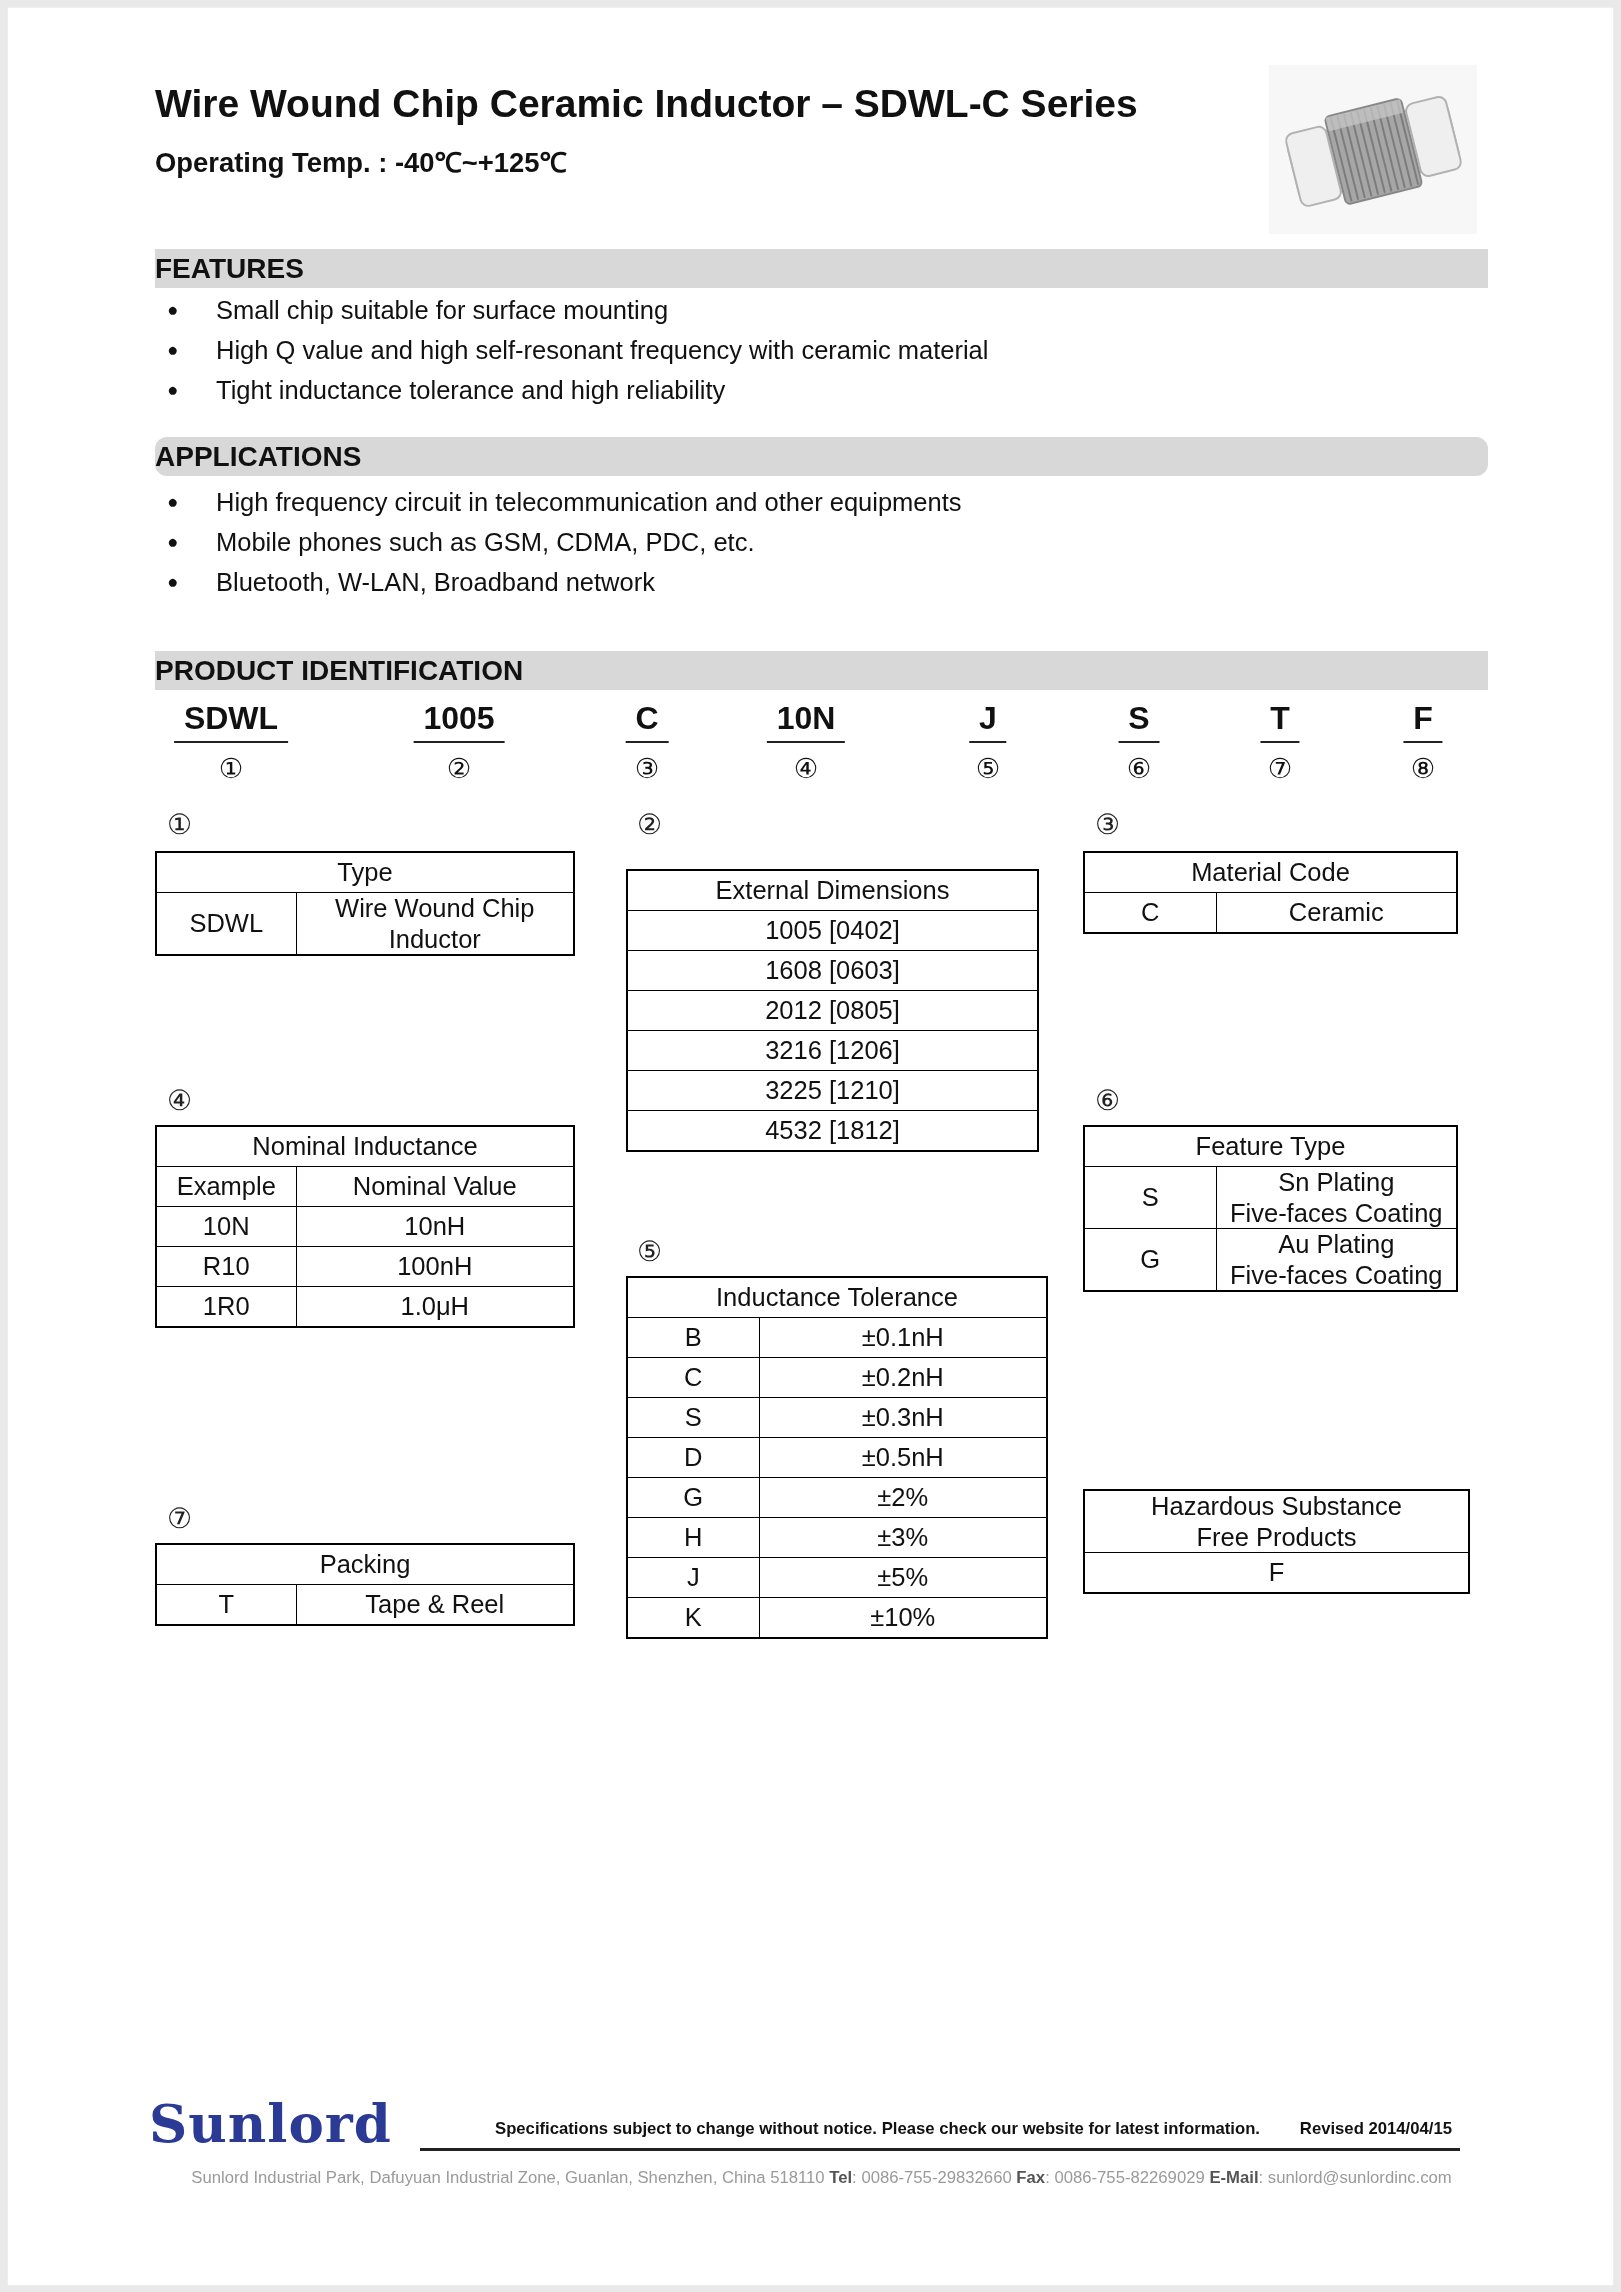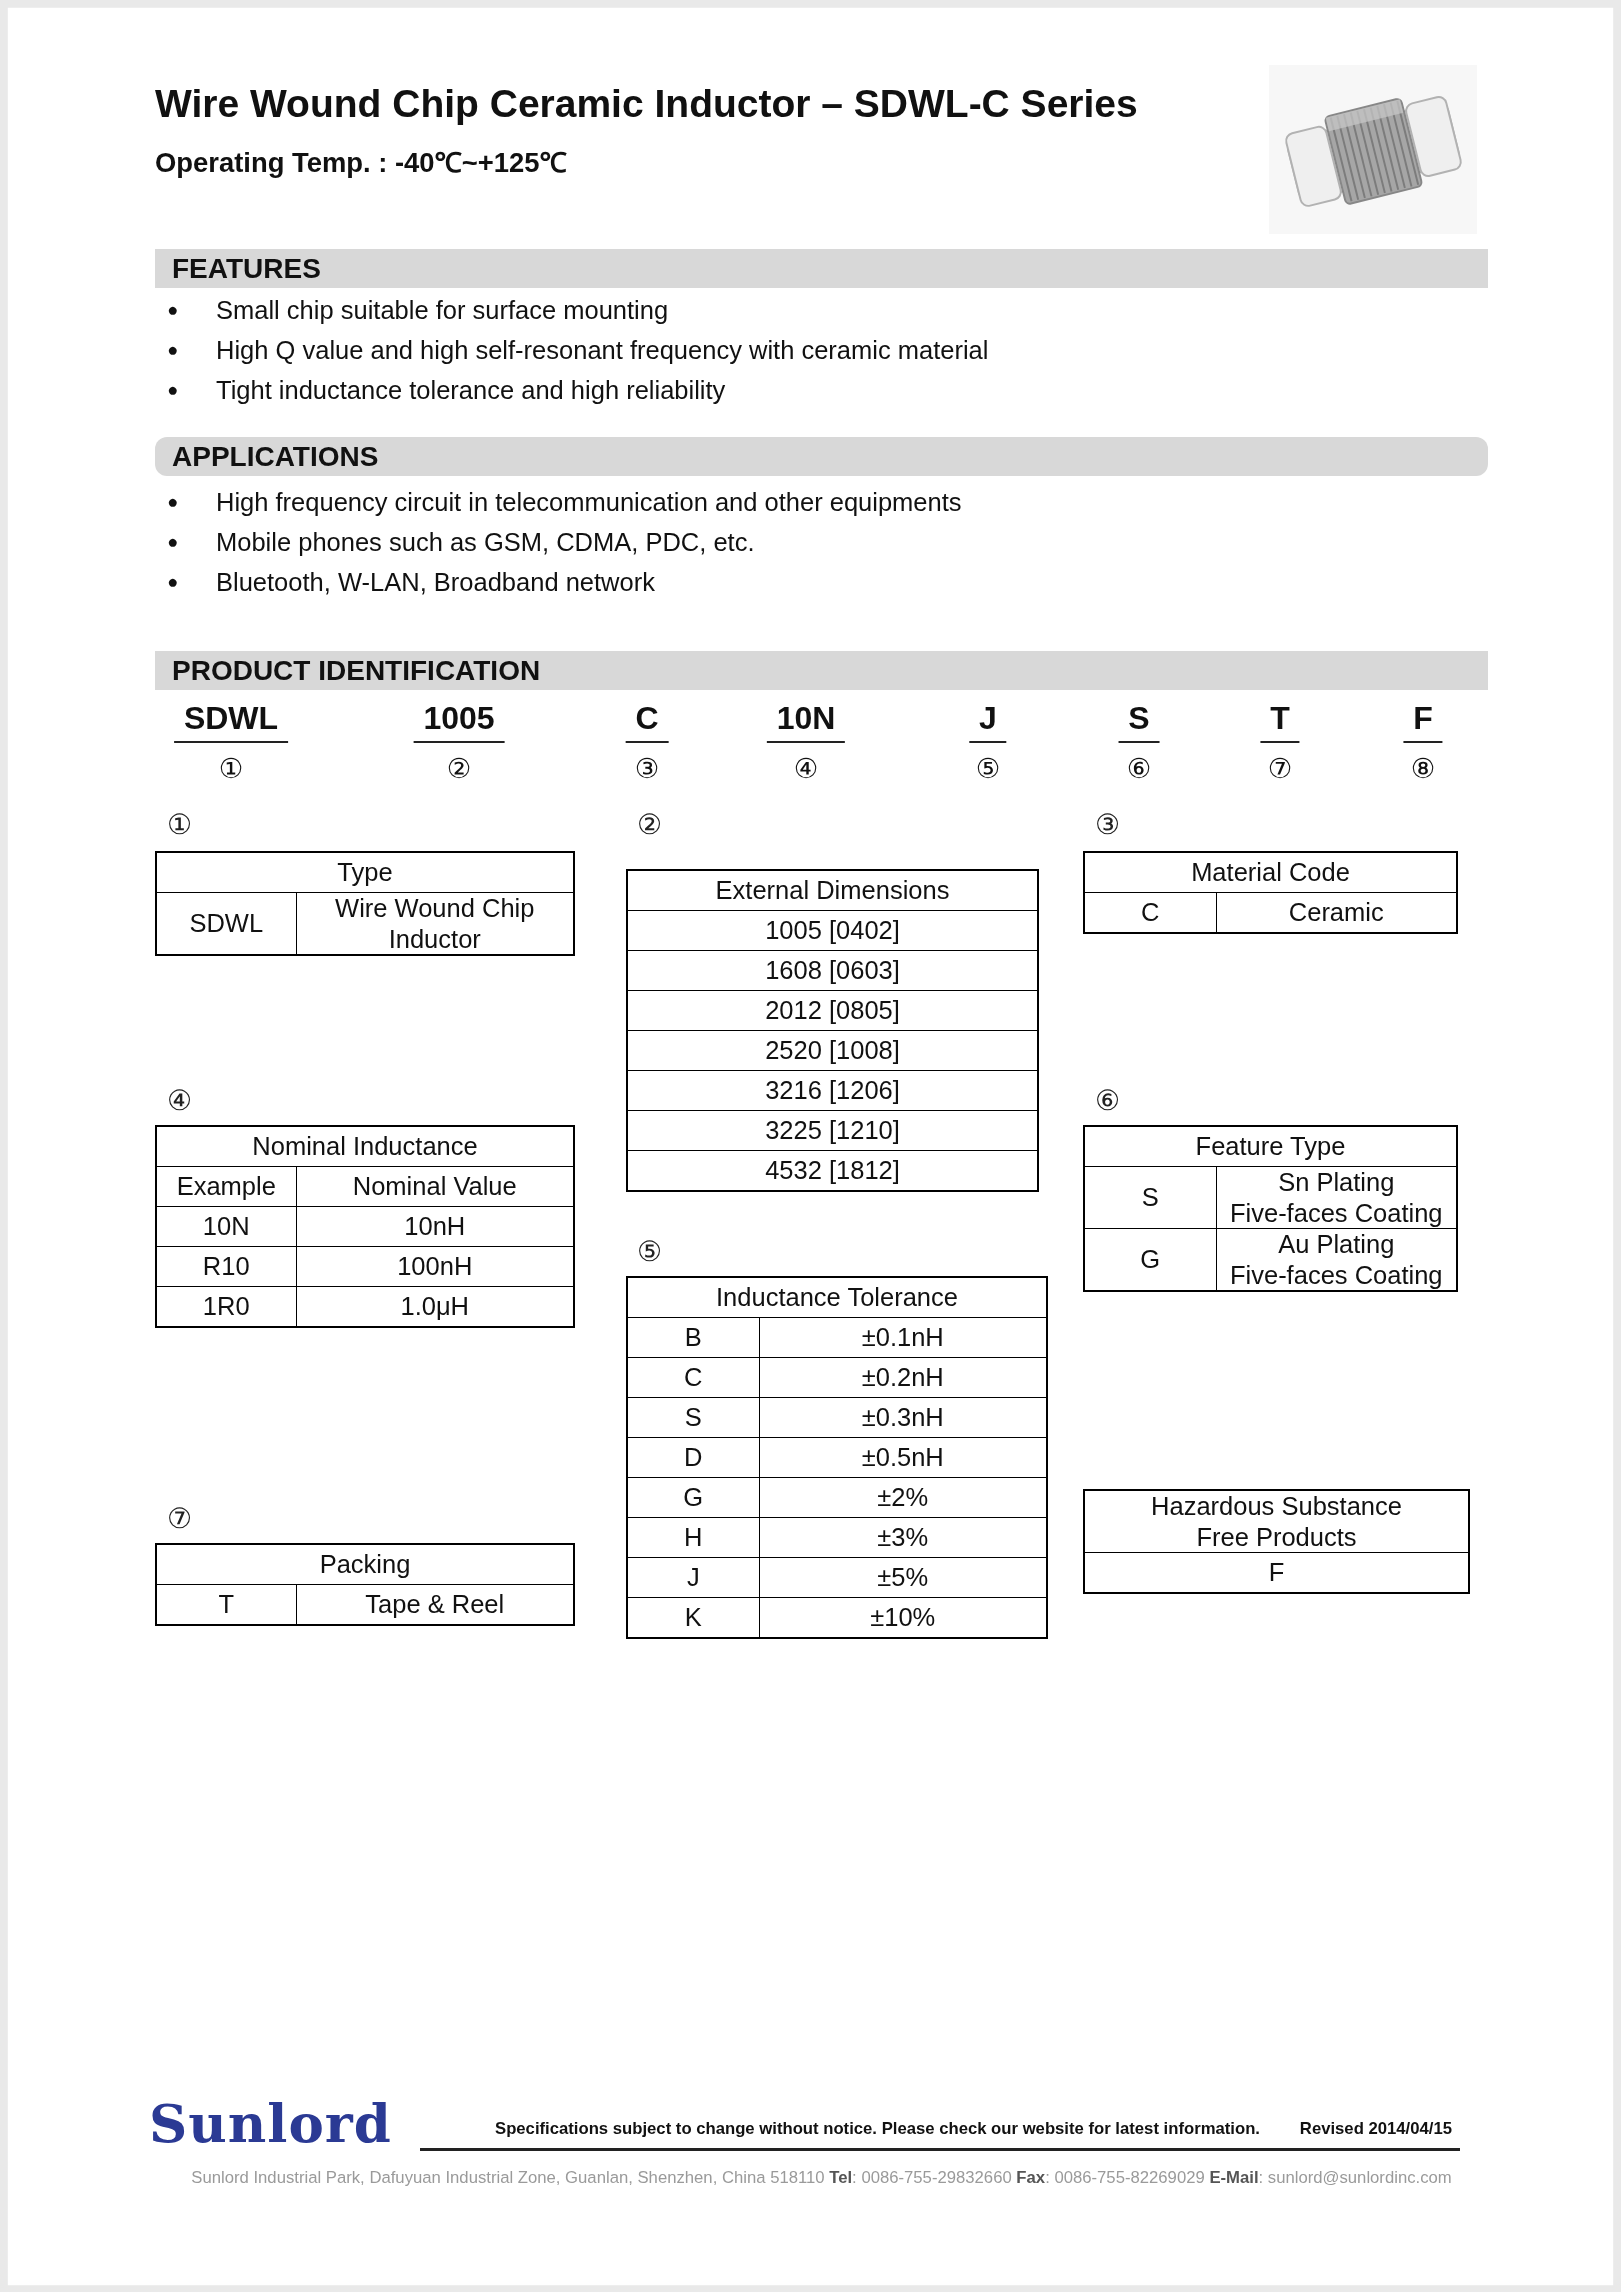--- a/index.html
+++ b/index.html
@@ -10,21 +10,21 @@
   }
   .abs { position:absolute; }
 
   .title { left:155px; top:82px; font-size:39px; font-weight:bold; color:#111; }
   .optemp { left:155px; top:143px; font-size:27.4px; font-weight:bold; }
 
   .chipbox { left:1269px; top:65px; width:208px; height:169px; background:#f7f7f7; }
 
   .secbar {
     left:155px; width:1333px; height:39px; background:#d8d8d8;
-    font-size:28px; font-weight:bold; line-height:39px; padding-left:17px;
+    font-size:28px; font-weight:bold; line-height:39px; padding-left:0;
     box-sizing:border-box; color:#111;
   }
   .blist { left:167px; width:1304px; font-size:25.5px; color:#111; }
   .bullet-row { height:40px; display:flex; align-items:center; }
   .bullet-row .bullet { width:49px; font-size:18.6px; flex:0 0 49px; }
 
   .codecol { position:absolute; top:700px; transform:translateX(-50%); text-align:center; }
   .codecol .code {
     display:inline-block; font-size:32px; font-weight:bold;
     border-bottom:2.9px solid #222; padding:0 9.8px 3.9px; color:#111;
@@ -193,23 +193,20 @@
     <tr>
           <td>1005 [0402]</td>
         </tr>
     <tr>
           <td>1608 [0603]</td>
         </tr>
     <tr>
           <td>2012 [0805]</td>
         </tr>
     <tr>
-          <td>2520 [1008]</td>
-        </tr>
-    <tr>
           <td>3216 [1206]</td>
         </tr>
     <tr>
           <td>3225 [1210]</td>
         </tr>
     <tr>
           <td>4532 [1812]</td>
         </tr>
   </tbody>
     </table>

